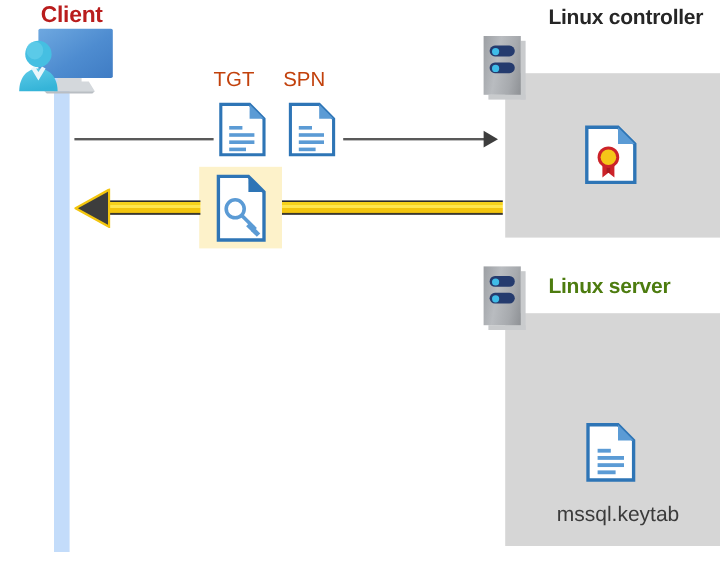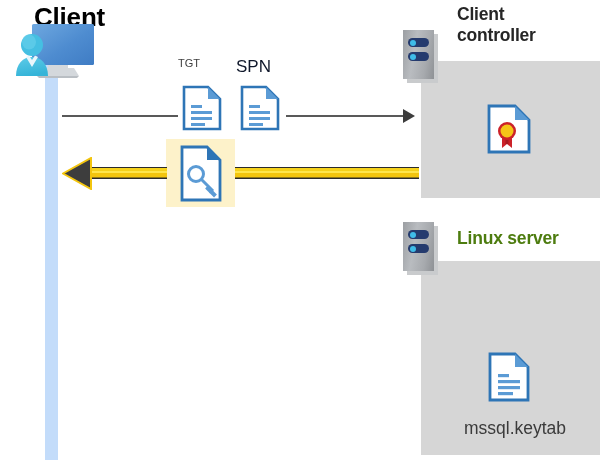--- a/index.html
+++ b/index.html
@@ -5,22 +5,22 @@
   html,body{margin:0;padding:0;background:#ffffff;}
   body{width:600px;height:468px;position:relative;overflow:hidden;
        font-family:"Liberation Sans","DejaVu Sans",sans-serif;}
   .stage{position:absolute;left:0;top:0;width:600px;height:468px;}
 
   
   .lifeline{position:absolute;left:45px;top:62px;width:13px;height:398px;
             background:#c3dcfa;}
 
   
-  .title-client{position:absolute;left:34px;top:2px;font-size:26px;font-weight:bold;
-                color:#000000;letter-spacing:-0.2px;}
+  .title-client{position:absolute;left:34px;top:2px;font-size:19px;font-weight:bold;
+                color:#b91c1c;letter-spacing:-0.2px;}
   .title-dc{position:absolute;left:457px;top:4px;font-size:17.5px;font-weight:bold;
             color:#262626;line-height:21px;width:130px;letter-spacing:-0.2px;}
   .title-linux{position:absolute;left:457px;top:228px;font-size:17.5px;font-weight:bold;
                color:#4d7c0f;letter-spacing:-0.2px;}
 
   
   .panel{position:absolute;background:#d6d6d6;}
   .panel-dc{left:421px;top:61px;width:179px;height:137px;}
   .panel-linux{left:421px;top:261px;width:179px;height:194px;}
 
@@ -49,22 +49,22 @@
   .yellow-bar{position:absolute;height:12px;
      background:linear-gradient(180deg,#2b2b2b 0 1px,#f6d21c 1px 4px,#ffe64d 4px 6px,
                                 #f3c50e 6px 10px,#2b2b2b 11px 12px);}
   .yellow-head{position:absolute;}
 
   
   .highlight{position:absolute;left:166px;top:139px;width:69px;height:68px;
              background:#fdf2ca;}
 
   
-  .lbl-tgt{position:absolute;left:178px;top:57px;font-size:11px;color:#404040;}
-  .lbl-spn{position:absolute;left:236px;top:57px;font-size:17px;color:#0f172a;}
+  .lbl-tgt{position:absolute;left:178px;top:57px;font-size:17px;color:#c2410c;}
+  .lbl-spn{position:absolute;left:236px;top:57px;font-size:17px;color:#c2410c;}
   .lbl-keytab{position:absolute;left:421px;top:418px;width:188px;text-align:center;
               font-size:17.5px;color:#3b3b3b;}
 
   
   .client-art{position:absolute;left:8px;top:22px;width:96px;height:62px;}
 </style>
 </head>
 <body>
 
 <div class="stage">
@@ -163,21 +163,21 @@
   <div class="server" style="left:403px;top:30px;">
     <div class="shadow"></div>
       <div class="shadow2"></div>
     <div class="body"></div>
     <div class="pill p1"></div>
       <div class="dot d1"></div>
     <div class="pill p2"></div>
       <div class="dot d2"></div>
   </div>
 
-  <div class="title-dc">Client controller</div>
+  <div class="title-dc">Linux controller</div>
 
   <div class="docicon" style="left:487px;top:104px;">
     <svg width="44" height="50" viewBox="0 0 44 50">
       <path d="M2 2 h26 l14 14 v32 h-40 z" fill="#ffffff" stroke="#2e75b6" stroke-width="2.8"></path>
       <path d="M28 2 l14 14 h-14 z" fill="#5b9bd5"></path>
 
       <path d="M15 30 l0 14 l5 -4 l5 4 l0 -14 z" fill="#cc2229"></path>
       <path d="M18.5 30 h3 v10 h-3 z" fill="#a81a20"></path>
 
       <circle cx="20" cy="27" r="9" fill="#cc2229"></circle>

